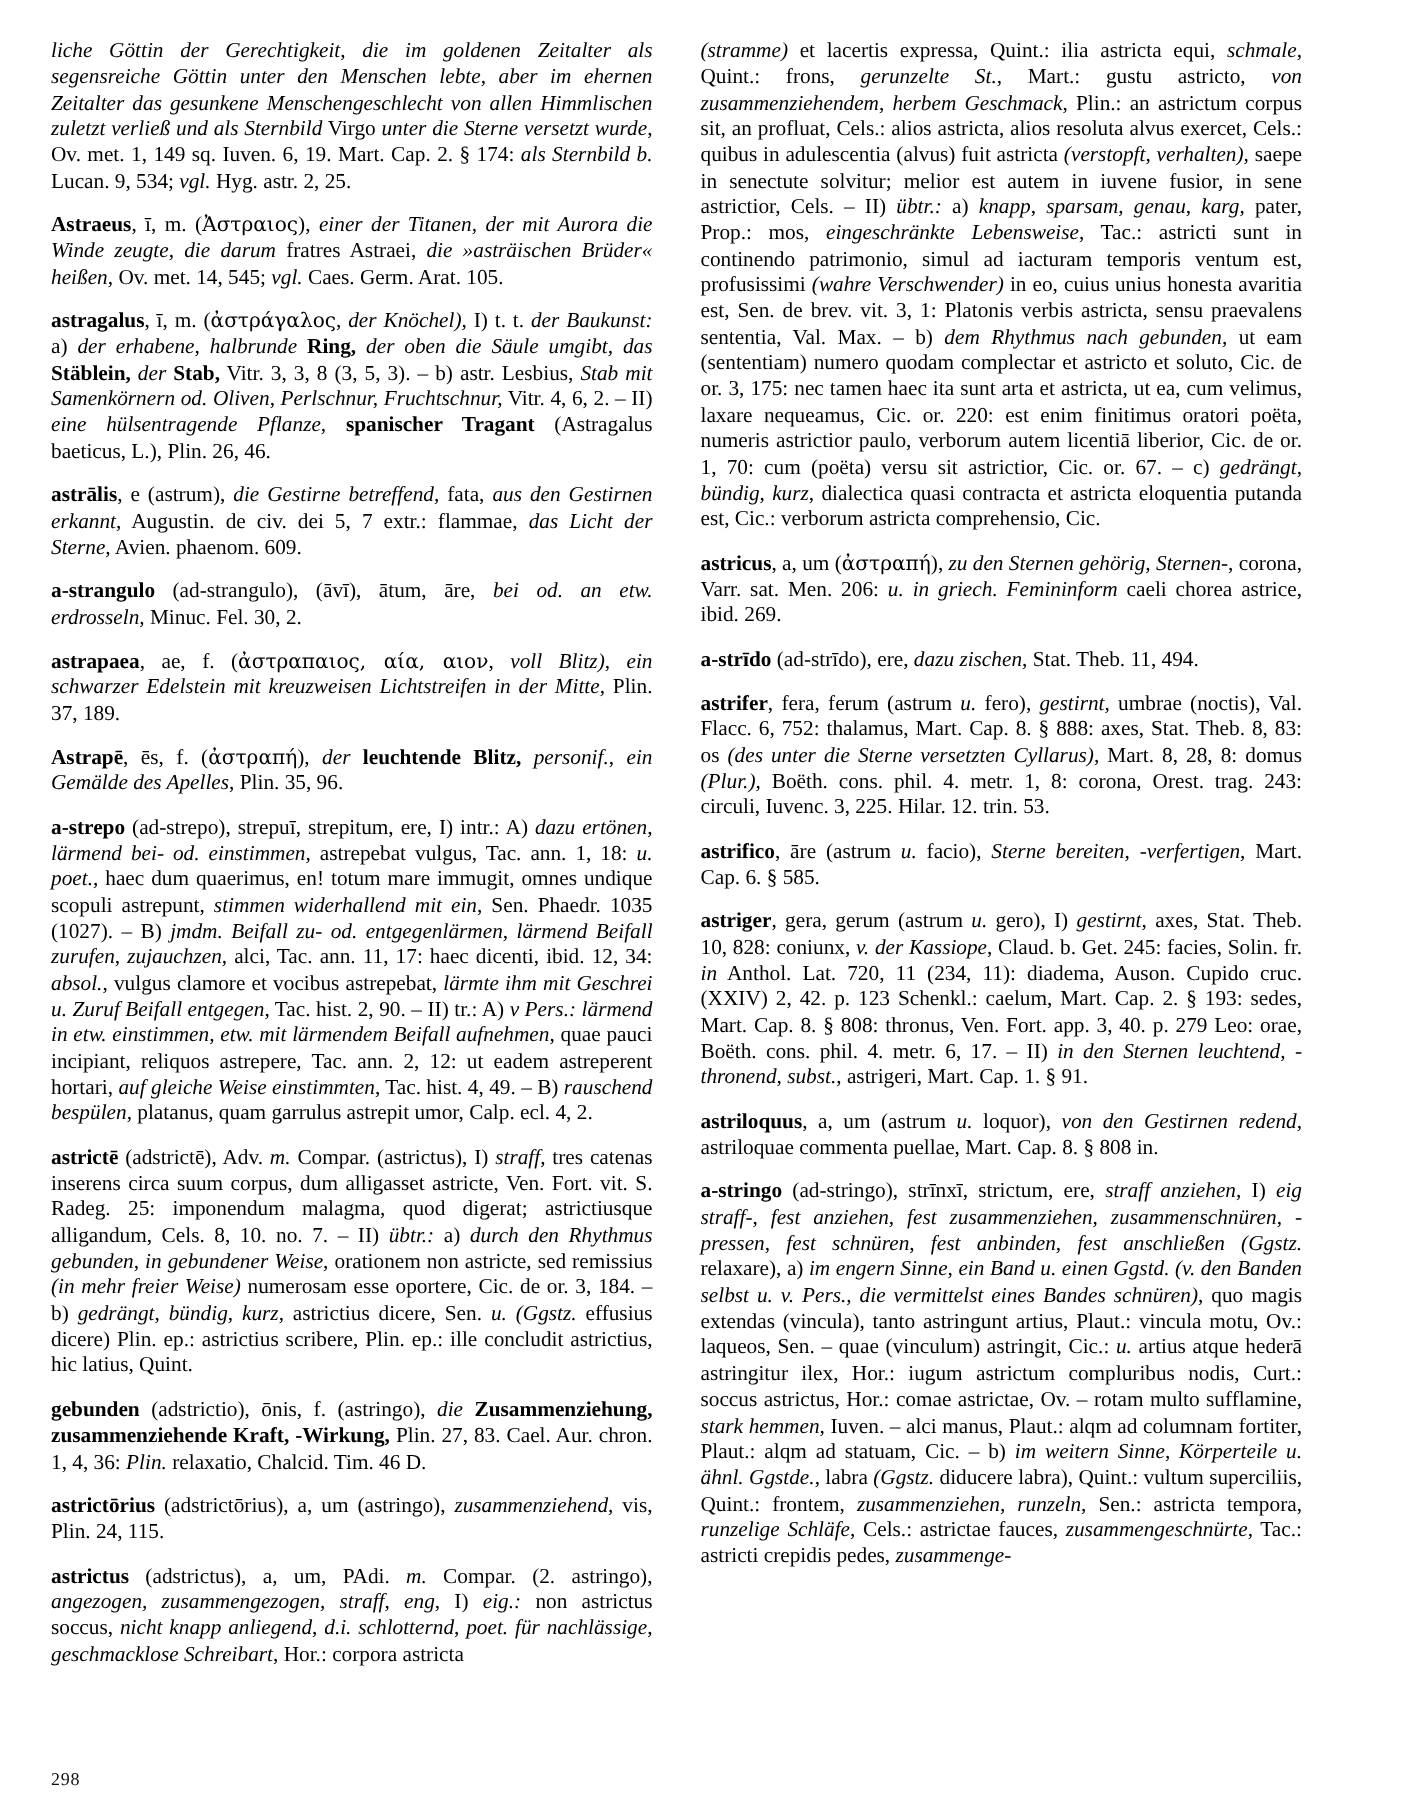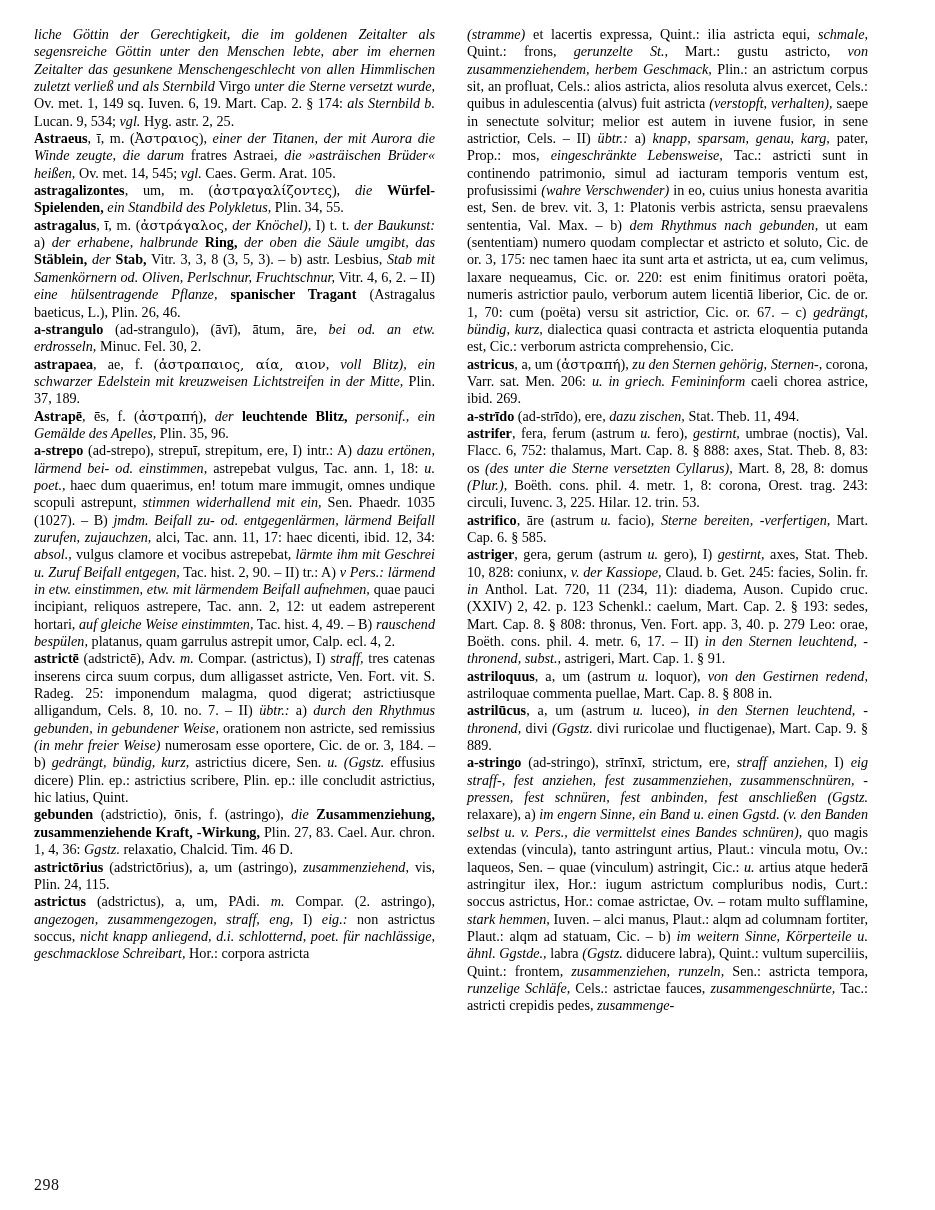--- a/index.html
+++ b/index.html
@@ -49,54 +49,53 @@
     text-indent: 0;
   }
   
   b    { font-weight: bold; font-style: normal; }
   i    { font-style: italic; font-weight: normal; }
   .gr  { font-family: "DejaVu Serif", "Liberation Serif", serif; font-style: normal; font-weight: normal; font-size: 13.4px; }
   .folio {
     position: absolute;
     left: 34px;
     bottom: 16px;
-    font-size: 16px;
+    font-size: 12px;
     font-family: "Liberation Serif", "DejaVu Serif", serif;
     color: #111;
     letter-spacing: 0.5px;
   }
-  .entry + .entry { margin-top: 0; }
+  .entry + .entry { margin-top: 12px; }
 </style>
 </head>
 <body>
 
 <div class="page">
   <div class="columns">
 
     <div class="col" id="col-left">
         <p class="entry cont"><i>liche Göttin der Gerechtigkeit, die im goldenen Zeitalter als segensreiche Göttin unter den Menschen lebte, aber im ehernen Zeitalter das gesunkene Menschengeschlecht von allen Himmlischen zuletzt verließ und als Sternbild</i> Virgo <i>unter die Sterne versetzt wurde,</i> Ov. met. 1, 149 sq. Iuven. 6, 19. Mart. Cap. 2. § 174: <i>als Sternbild b.</i> Lucan. 9, 534; <i>vgl.</i> Hyg. astr. 2, 25.</p>
         <p class="entry head"><b>Astraeus</b>, ī, m. (<span class="gr">Ἀστραιος</span>), <i>einer der Titanen, der mit Aurora die Winde zeugte, die darum</i> fratres Astraei, <i>die »asträischen Brüder« heißen,</i> Ov. met. 14, 545; <i>vgl.</i> Caes. Germ. Arat. 105.</p>
-        <p class="entry head"><b>astragalizontes</b>, um, m. (<span class="gr">ἀστραγαλίζοντες</span>), <i>die <b>Würfel-Spielenden,</b> ein Standbild des Polykletus,</i> Plin. 34, 55.</p>
         <p class="entry head"><b>astragalus</b>, ī, m. (<span class="gr">ἀστράγαλος</span>, <i>der Knöchel),</i> I) t. t. <i>der Baukunst:</i> a) <i>der erhabene, halbrunde <b>Ring,</b> der oben die Säule umgibt, das <b>Stäblein,</b> der <b>Stab,</b></i> Vitr. 3, 3, 8 (3, 5, 3). – b) astr. Lesbius, <b><i>Stab mit Samenkörnern</i></b> <i>od.</i> <b><i>Oliven, Perlschnur, Fruchtschnur,</i></b> Vitr. 4, 6, 2. – II) <i>eine hülsentragende Pflanze, <b>spanischer Tragant</b></i> (Astragalus baeticus, L.), Plin. 26, 46.</p>
+        <p class="entry head"><b>astrālis</b>, e (astrum), <b><i>die Gestirne betreffend,</i></b> fata, <i>aus den Gestirnen erkannt,</i> Augustin. de civ. dei 5, 7 extr.: flammae, <i>das Licht der Sterne,</i> Avien. phaenom. 609.</p>
         <p class="entry head"><b>a-strangulo</b> (ad-strangulo), (āvī), ātum, āre, <b><i>bei</i></b> <i>od.</i> <b><i>an etw. erdrosseln,</i></b> Minuc. Fel. 30, 2.</p>
         <p class="entry head"><b>astrapaea</b>, ae, f. (<span class="gr">ἀστραπαιος, αία, αιον</span>, <i>voll Blitz), ein schwarzer Edelstein mit kreuzweisen Lichtstreifen in der Mitte,</i> Plin. 37, 189.</p>
         <p class="entry head"><b>Astrapē</b>, ēs, f. (<span class="gr">ἀστραπή</span>), <i>der <b>leuchtende Blitz,</b> personif., ein Gemälde des Apelles,</i> Plin. 35, 96.</p>
         <p class="entry head"><b>a-strepo</b> (ad-strepo), strepuī, strepitum, ere, I) intr.: A) <b><i>dazu ertönen, lärmend bei-</i></b> <i>od.</i> <b><i>einstimmen,</i></b> astrepebat vulgus, Tac. ann. 1, 18: <i>u. poet.,</i> haec dum quaerimus, en! totum mare immugit, omnes undique scopuli astrepunt, <i>stimmen widerhallend mit ein,</i> Sen. Phaedr. 1035 (1027). – B) <i>jmdm.</i> <b><i>Beifall zu-</i></b> <i>od.</i> <b><i>entgegenlärmen,</i></b> <i>lärmend</i> <b><i>Beifall zurufen, zujauchzen,</i></b> alci, Tac. ann. 11, 17: haec dicenti, ibid. 12, 34: <i>absol.,</i> vulgus clamore et vocibus astrepebat, <i>lärmte ihm mit Geschrei u. Zuruf Beifall entgegen,</i> Tac. hist. 2, 90. – II) tr.: A) <i>v Pers.:</i> <b><i>lärmend in etw. einstimmen, etw. mit lärmendem Beifall aufnehmen,</i></b> quae pauci incipiant, reliquos astrepere, Tac. ann. 2, 12: ut eadem astreperent hortari, <i>auf gleiche Weise einstimmten,</i> Tac. hist. 4, 49. – B) <b><i>rauschend bespülen,</i></b> platanus, quam garrulus astrepit umor, Calp. ecl. 4, 2.</p>
         <p class="entry head"><b>astrictē</b> (adstrictē), Adv. <i>m.</i> Compar. (astrictus), I) <b><i>straff,</i></b> tres catenas inserens circa suum corpus, dum alligasset astricte, Ven. Fort. vit. S. Radeg. 25: imponendum malagma, quod digerat; astrictiusque alligandum, Cels. 8, 10. no. 7. – II) <i>übtr.:</i> a) <i>durch den Rhythmus</i> <b><i>gebunden, in gebundener Weise,</i></b> orationem non astricte, sed remissius <i>(in mehr freier Weise)</i> numerosam esse oportere, Cic. de or. 3, 184. – b) <b><i>gedrängt, bündig, kurz,</i></b> astrictius dicere, Sen. <i>u. (Ggstz.</i> effusius dicere) Plin. ep.: astrictius scribere, Plin. ep.: ille concludit astrictius, hic latius, Quint.</p>
-        <p class="entry head"><b>gebunden</b> (adstrictio), ōnis, f. (astringo), <i>die <b>Zusammenziehung, zusammenziehende Kraft, -Wirkung,</b></i> Plin. 27, 83. Cael. Aur. chron. 1, 4, 36: <i>Ggstz.</i> relaxatio, Chalcid. Tim. 46 D.</p>
+        <p class="entry head"><b>gebunden</b> (adstrictio), ōnis, f. (astringo), <i>die <b>Zusammenziehung, zusammenziehende Kraft, -Wirkung,</b></i> Plin. 27, 83. Cael. Aur. chron. 1, 4, 36: <i>Plin.</i> relaxatio, Chalcid. Tim. 46 D.</p>
         <p class="entry head"><b>astrictōrius</b> (adstrictōrius), a, um (astringo), <b><i>zusammenziehend,</i></b> vis, Plin. 24, 115.</p>
         <p class="entry head"><b>astrictus</b> (adstrictus), a, um, PAdi. <i>m.</i> Compar. (2. astringo), <b><i>angezogen, zusammengezogen, straff, eng,</i></b> I) <i>eig.:</i> non astrictus soccus, <i>nicht knapp anliegend, d.i. schlotternd, poet. für nachlässige, geschmacklose Schreibart,</i> Hor.: corpora astricta</p>
       </div>
     <div class="col" id="col-right">
         <p class="entry cont"><i>(stramme)</i> et lacertis expressa, Quint.: ilia astricta equi, <i>schmale,</i> Quint.: frons, <i>gerunzelte St.,</i> Mart.: gustu astricto, <i>von zusammenziehendem, herbem Geschmack,</i> Plin.: an astrictum corpus sit, an profluat, Cels.: alios astricta, alios resoluta alvus exercet, Cels.: quibus in adulescentia (alvus) fuit astricta <i>(verstopft, verhalten),</i> saepe in senectute solvitur; melior est autem in iuvene fusior, in sene astrictior, Cels. – II) <i>übtr.:</i> a) <b><i>knapp, sparsam, genau, karg,</i></b> pater, Prop.: mos, <i>eingeschränkte Lebensweise,</i> Tac.: astricti sunt in continendo patrimonio, simul ad iacturam temporis ventum est, profusissimi <i>(wahre Verschwender)</i> in eo, cuius unius honesta avaritia est, Sen. de brev. vit. 3, 1: Platonis verbis astricta, sensu praevalens sententia, Val. Max. – b) <i>dem Rhythmus nach</i> <b><i>gebunden,</i></b> ut eam (sententiam) numero quodam complectar et astricto et soluto, Cic. de or. 3, 175: nec tamen haec ita sunt arta et astricta, ut ea, cum velimus, laxare nequeamus, Cic. or. 220: est enim finitimus oratori poëta, numeris astrictior paulo, verborum autem licentiā liberior, Cic. de or. 1, 70: cum (poëta) versu sit astrictior, Cic. or. 67. – c) <b><i>gedrängt, bündig, kurz,</i></b> dialectica quasi contracta et astricta eloquentia putanda est, Cic.: verborum astricta comprehensio, Cic.</p>
         <p class="entry head"><b>astricus</b>, a, um (<span class="gr">ἀστραπή</span>), <b><i>zu den Sternen gehörig, Sternen-,</i></b> corona, Varr. sat. Men. 206: <i>u. in griech. Femininform</i> caeli chorea astrice, ibid. 269.</p>
         <p class="entry head"><b>a-strīdo</b> (ad-strīdo), ere, <b><i>dazu zischen,</i></b> Stat. Theb. 11, 494.</p>
         <p class="entry head"><b>astrifer</b>, fera, ferum (astrum <i>u.</i> fero), <b><i>gestirnt,</i></b> umbrae (noctis), Val. Flacc. 6, 752: thalamus, Mart. Cap. 8. § 888: axes, Stat. Theb. 8, 83: os <i>(des unter die Sterne versetzten Cyllarus),</i> Mart. 8, 28, 8: domus <i>(Plur.),</i> Boëth. cons. phil. 4. metr. 1, 8: corona, Orest. trag. 243: circuli, Iuvenc. 3, 225. Hilar. 12. trin. 53.</p>
         <p class="entry head"><b>astrifico</b>, āre (astrum <i>u.</i> facio), <b><i>Sterne bereiten, -verfertigen,</i></b> Mart. Cap. 6. § 585.</p>
         <p class="entry head"><b>astriger</b>, gera, gerum (astrum <i>u.</i> gero), I) <b><i>gestirnt,</i></b> axes, Stat. Theb. 10, 828: coniunx, <i>v. der Kassiope,</i> Claud. b. Get. 245: facies, Solin. fr. <i>in</i> Anthol. Lat. 720, 11 (234, 11): diadema, Auson. Cupido cruc. (XXIV) 2, 42. p. 123 Schenkl.: caelum, Mart. Cap. 2. § 193: sedes, Mart. Cap. 8. § 808: thronus, Ven. Fort. app. 3, 40. p. 279 Leo: orae, Boëth. cons. phil. 4. metr. 6, 17. – II) <b><i>in den Sternen leuchtend, -thronend,</i></b> <i>subst.,</i> astrigeri, Mart. Cap. 1. § 91.</p>
         <p class="entry head"><b>astriloquus</b>, a, um (astrum <i>u.</i> loquor), <b><i>von den Gestirnen redend,</i></b> astriloquae commenta puellae, Mart. Cap. 8. § 808 in.</p>
-        <p class="entry head"><b>astrilūcus</b>, a, um (astrum <i>u.</i> luceo), <b><i>in den Sternen leuchtend, -thronend,</i></b> divi <i>(Ggstz.</i> divi ruricolae und fluctigenae), Mart. Cap. 9. § 889.</p>
         <p class="entry head"><b>a-stringo</b> (ad-stringo), strīnxī, strictum, ere, <i>straff anziehen,</i> I) <i>eig straff-, fest anziehen, fest zusammenziehen, zusammenschnüren, -pressen, fest schnüren, fest anbinden, fest anschließen (Ggstz.</i> relaxare), a) <i>im engern Sinne, ein Band u. einen Ggstd. (v. den Banden selbst u. v. Pers., die vermittelst eines Bandes schnüren),</i> quo magis extendas (vincula), tanto astringunt artius, Plaut.: vincula motu, Ov.: laqueos, Sen. – quae (vinculum) astringit, Cic.: <i>u.</i> artius atque hederā astringitur ilex, Hor.: iugum astrictum compluribus nodis, Curt.: soccus astrictus, Hor.: comae astrictae, Ov. – rotam multo sufflamine, <i>stark hemmen,</i> Iuven. – alci manus, Plaut.: alqm ad columnam fortiter, Plaut.: alqm ad statuam, Cic. – b) <i>im weitern Sinne, Körperteile u. ähnl. Ggstde.,</i> labra <i>(Ggstz.</i> diducere labra), Quint.: vultum superciliis, Quint.: frontem, <i>zusammenziehen, runzeln,</i> Sen.: astricta tempora, <i>runzelige Schläfe,</i> Cels.: astrictae fauces, <i>zusammengeschnürte,</i> Tac.: astricti crepidis pedes, <i>zusammenge-</i></p>
       </div>
 
   </div>
   <div class="folio">298</div>
 </div>
 
 </body></html>

